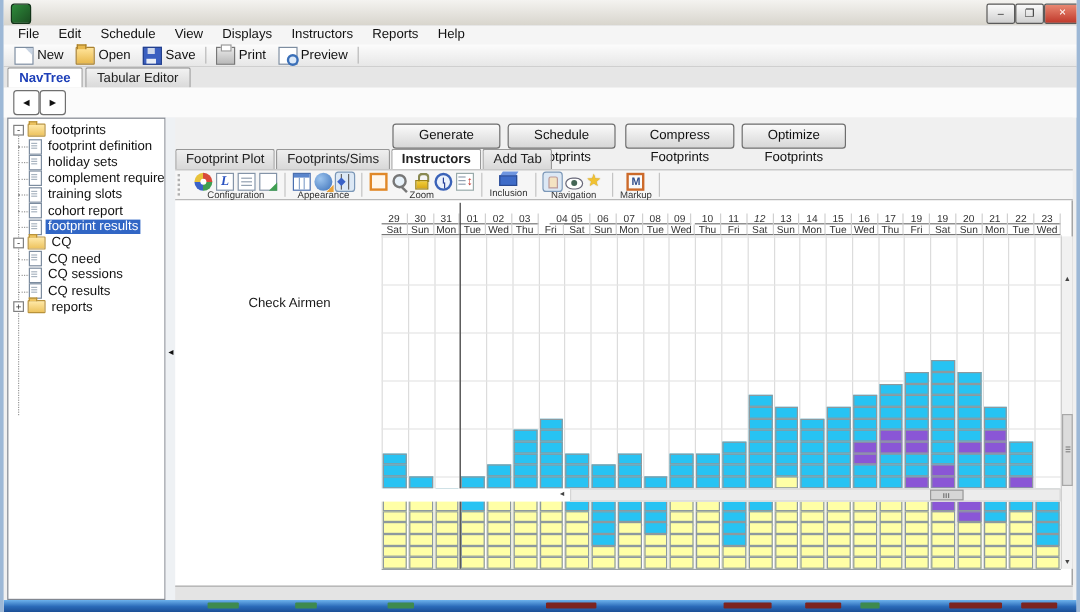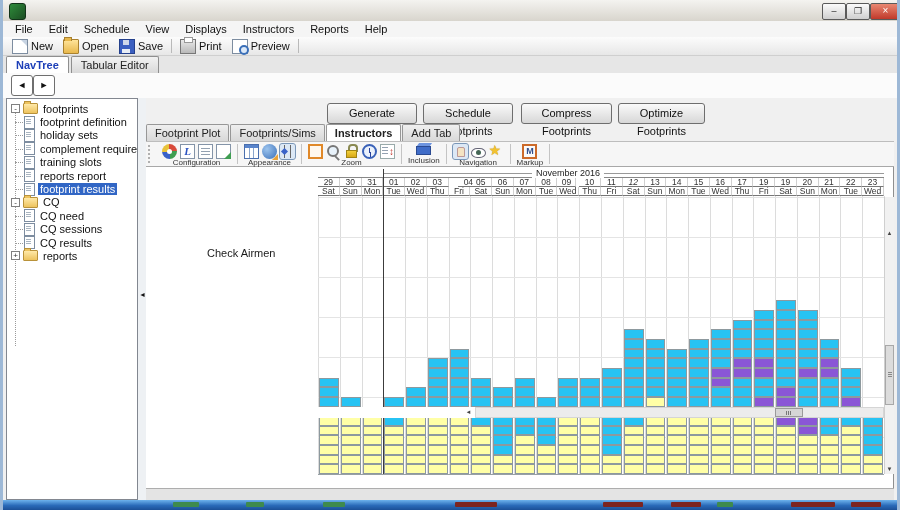--- a/index.html
+++ b/index.html
@@ -232,21 +232,21 @@
         <div class="tree-row leaf">
           <span class="page-ic"></span>
           <span class="tlabel">complement requirements</span>
         </div>
         <div class="tree-row leaf">
           <span class="page-ic"></span>
           <span class="tlabel">training slots</span>
         </div>
         <div class="tree-row leaf">
           <span class="page-ic"></span>
-          <span class="tlabel">reports report</span>
+          <span class="tlabel">cohort report</span>
         </div>
         <div class="tree-row leaf">
           <span class="page-ic"></span>
           <span class="tlabel sel">footprint results</span>
         </div>
         <div class="tree-row folder">
           <span class="toggle">-</span>
           <span class="folder-ic"></span>
           <span class="tlabel">CQ</span>
         </div>
@@ -340,24 +340,20 @@
           </div>
           <div class="tglabel">Markup</div>
         </div>
         <div class="tsep"></div>
       </div>
 
     <div class="abs chart-area">
       <div class="abs row-label">Check Airmen</div>
 
       <div class="abs date-header">
-        <div class="month-row">
-          <div class="month-line"></div>
-          <div class="month-label">November 2016</div>
-        </div>
         <div class="num-row" id="numRow">
             <div class="hcell" style="left: 0px; width: 21.7692px;">29</div>
             <div class="hcell" style="left: 21.7692px; width: 21.7692px;">30</div>
             <div class="hcell" style="left: 43.5385px; width: 21.7692px;">31</div>
             <div class="hcell" style="left: 65.3077px; width: 21.7692px;">01</div>
             <div class="hcell" style="left: 87.0769px; width: 21.7692px;">02</div>
             <div class="hcell" style="left: 108.846px; width: 21.7692px;">03</div>
             <div class="hcell" style="left: 140px; width: 21.7692px;">04</div>
             <div class="hcell" style="left: 152.385px; width: 21.7692px;">05</div>
             <div class="hcell" style="left: 174.154px; width: 21.7692px;">06</div>

